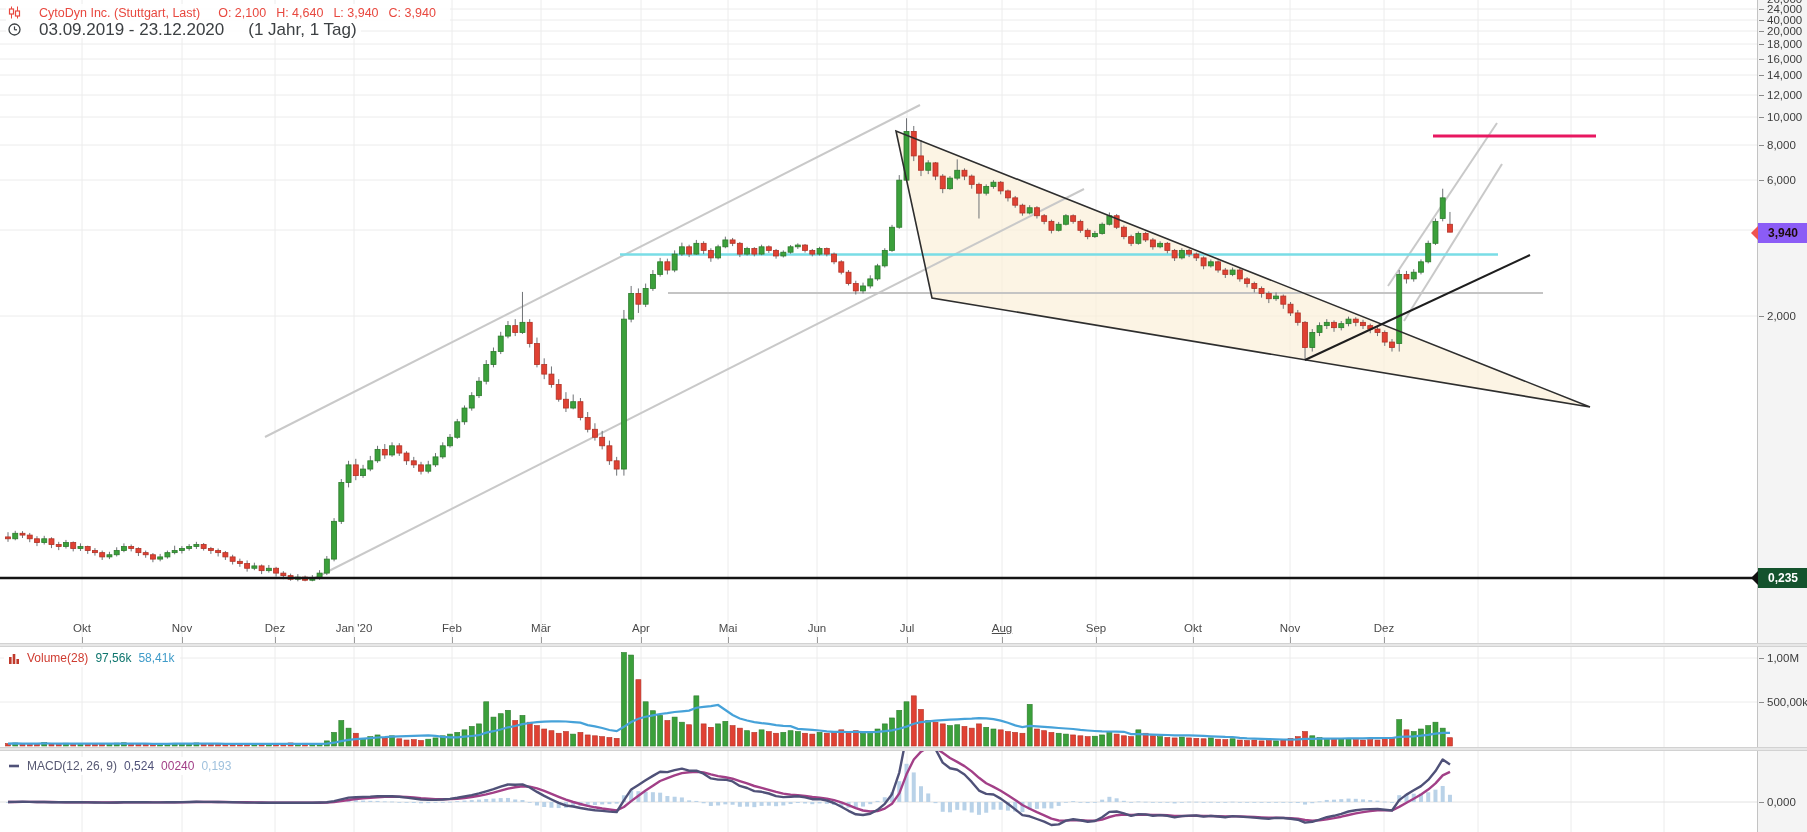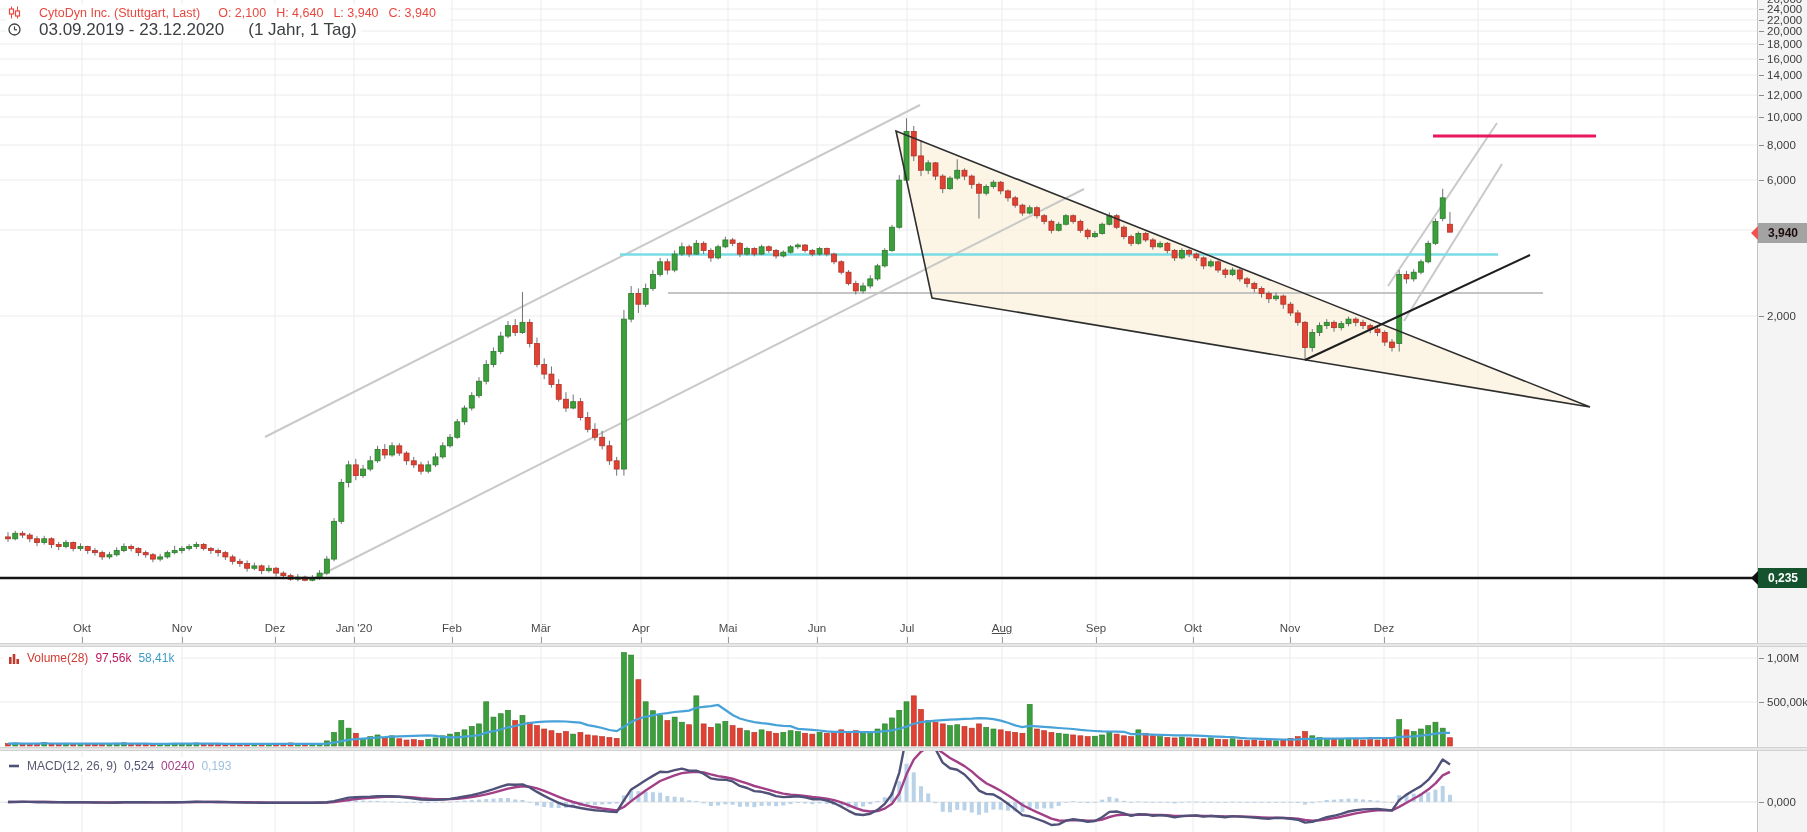--- a/index.html
+++ b/index.html
@@ -927,41 +927,41 @@
     </div>
   </div>
 
   <div class="panel-legend" style="left:4px;top:649px">
     <svg width="12" height="12" viewBox="0 0 12 12">
       <rect x="1" y="5" width="2.6" height="7" fill="#c0392b"></rect>
       <rect x="4.7" y="2" width="2.6" height="10" fill="#c0392b"></rect>
       <rect x="8.4" y="7" width="2.6" height="5" fill="#c0392b"></rect>
     </svg>
     <span style="color:#cf3b30">Volume(28)</span>
-    <span style="color:#be185d">97,56k</span>
+    <span style="color:#0f766e">97,56k</span>
     <span style="color:#3f9bc9">58,41k</span>
   </div>
 
   <div class="panel-legend" style="left:4px;top:757px">
     <svg width="12" height="12" viewBox="0 0 12 12">
       <line x1="1" y1="6" x2="11" y2="6" stroke="#4f5178" stroke-width="2.6"></line>
     </svg>
     <span style="color:#565872">MACD(12, 26, 9)</span>
     <span style="color:#4f5178">0,524</span>
     <span style="color:#a23f87">00240</span>
     <span style="color:#9fc1dd">0,193</span>
   </div>
 
   <div id="axis-strip">
     <div id="price-ticks">
         <div class="axis-label" style="top: -1px;">26,000</div>
         <div class="axis-tick" style="top: 9px;"></div>
         <div class="axis-label" style="top: 9px;">24,000</div>
         <div class="axis-tick" style="top: 20px;"></div>
-        <div class="axis-label" style="top: 20px;">22,000</div>
+        <div class="axis-label" style="top: 20px;">40,000</div>
         <div class="axis-tick" style="top: 31px;"></div>
         <div class="axis-label" style="top: 31px;">20,000</div>
         <div class="axis-tick" style="top: 44px;"></div>
         <div class="axis-label" style="top: 44px;">18,000</div>
         <div class="axis-tick" style="top: 59px;"></div>
         <div class="axis-label" style="top: 59px;">16,000</div>
         <div class="axis-tick" style="top: 75px;"></div>
         <div class="axis-label" style="top: 75px;">14,000</div>
         <div class="axis-tick" style="top: 95px;"></div>
         <div class="axis-label" style="top: 95px;">12,000</div>
@@ -973,21 +973,21 @@
         <div class="axis-label" style="top: 180px;">6,000</div>
         <div class="axis-tick" style="top: 316px;"></div>
         <div class="axis-label" style="top: 316px;">2,000</div>
         <div class="axis-tick" style="top: 658px;"></div>
         <div class="axis-label" style="top: 658px;">1,00M</div>
         <div class="axis-tick" style="top: 702px;"></div>
         <div class="axis-label" style="top: 702px;">500,00k</div>
         <div class="axis-tick" style="top: 802px;"></div>
         <div class="axis-label" style="top: 802px;">0,000</div>
       </div>
-    <div class="price-tag" id="last-price-tag" style="top: 233px; background: #a3a3a3; color: rgb(28, 11, 11);">
+    <div class="price-tag" id="last-price-tag" style="top: 233px; background: #8b5cf6; color: rgb(28, 11, 11);">
       <span class="tag-arrow" id="last-price-arrow" style="border-right: 7px solid rgb(239, 83, 80);"></span>
       <span>3,940</span>
     </div>
     <div class="price-tag" id="baseline-tag" style="top: 578px; background: #14532d; color: rgb(255, 255, 255);">
       <span class="tag-arrow" id="baseline-arrow" style="border-right: 7px solid rgb(17, 17, 17);"></span>
       <span>0,235</span>
     </div>
   </div>
 
   <div id="time-axis">

